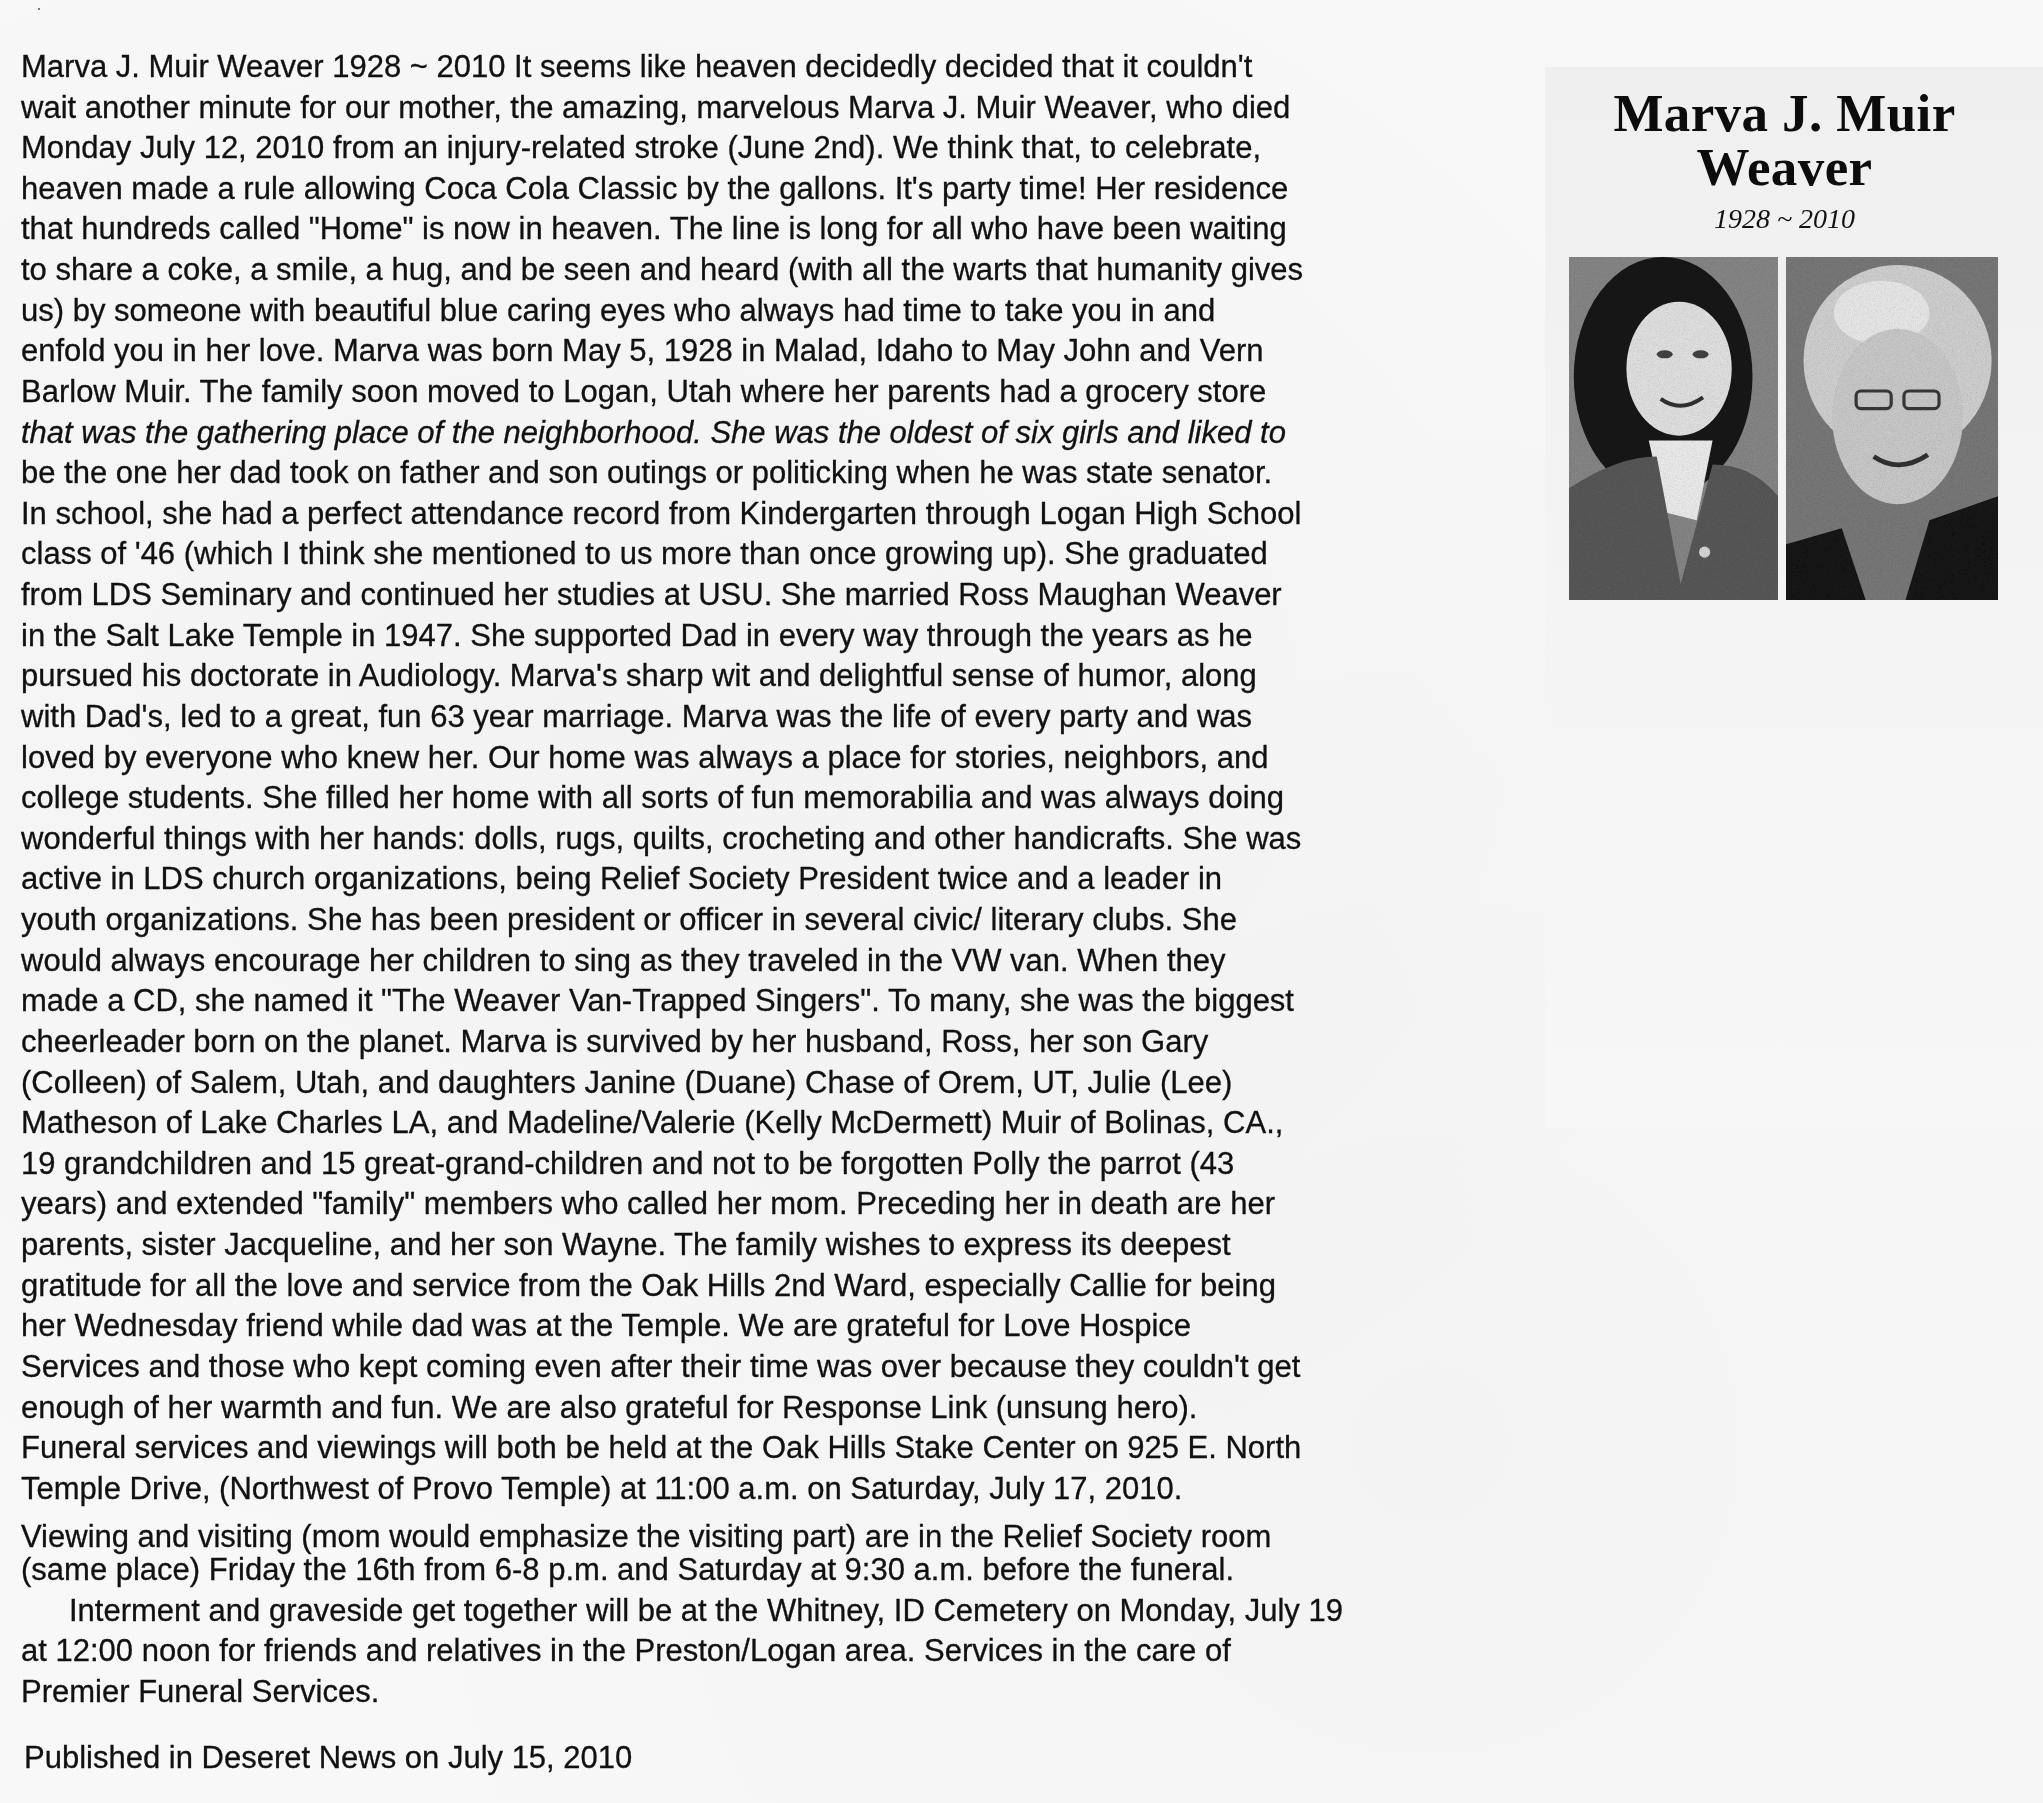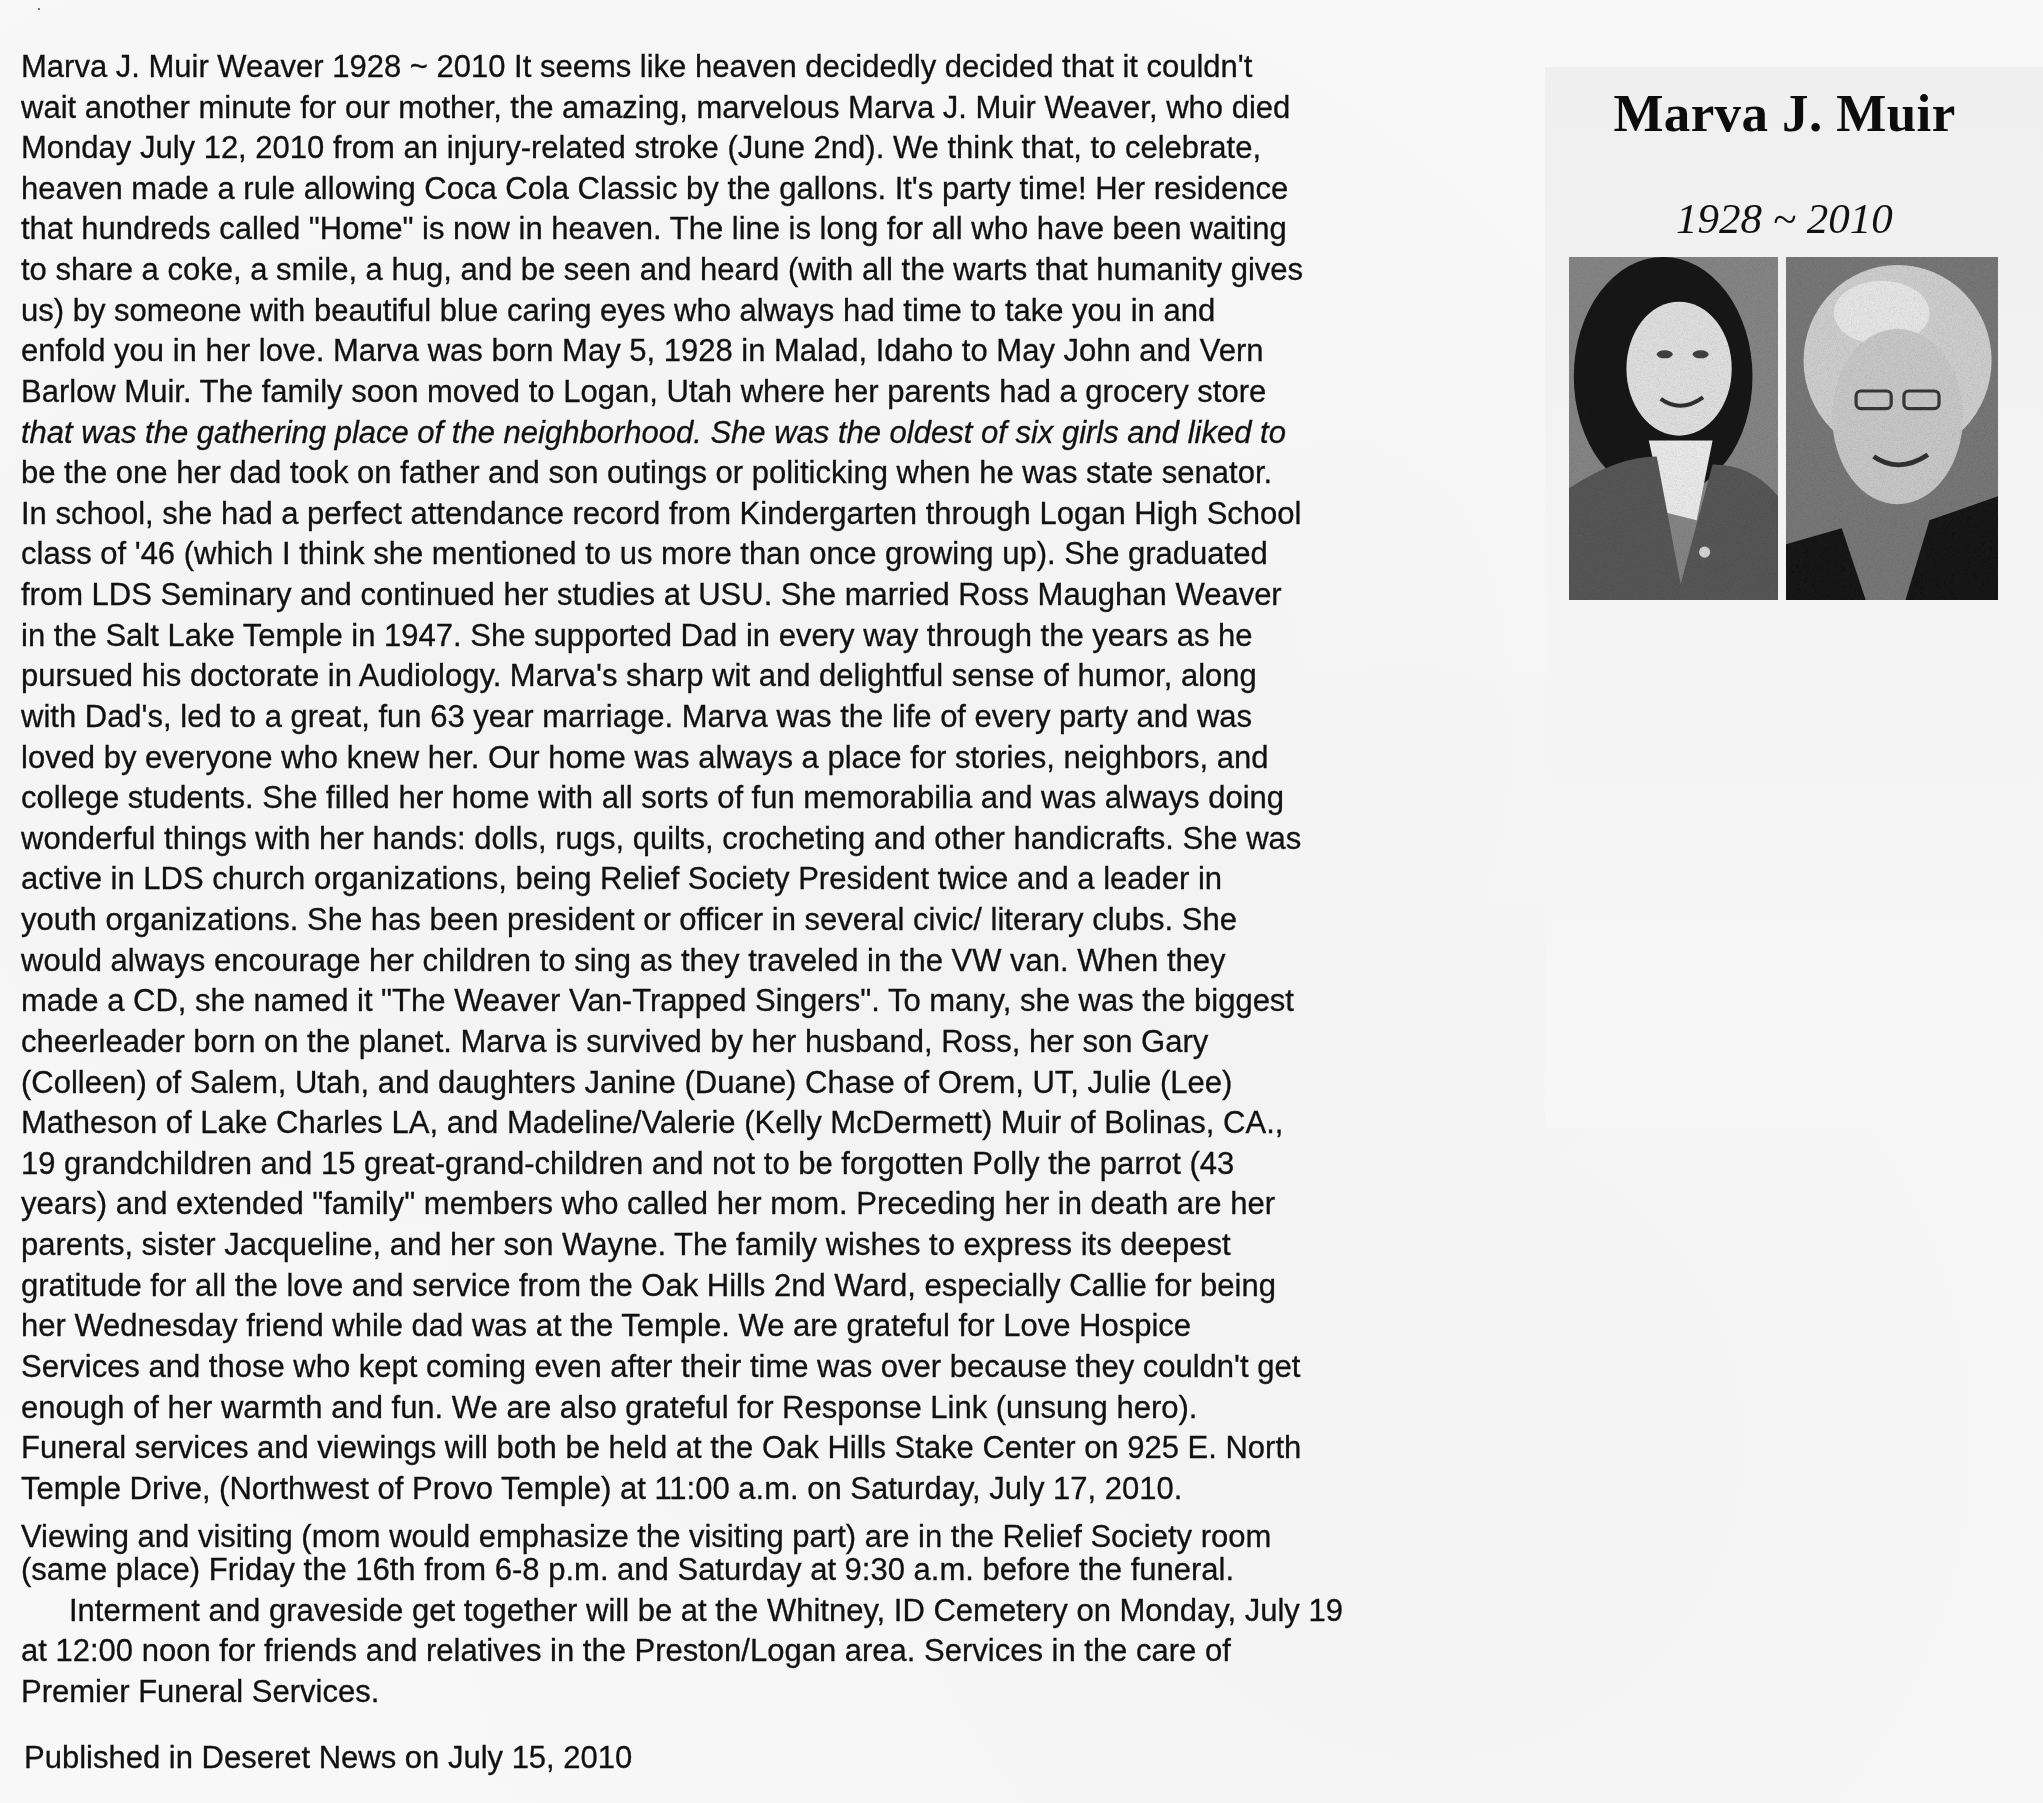--- a/index.html
+++ b/index.html
@@ -83,21 +83,21 @@
   .side-title.l1 { top: 86px; }
   .side-title.l2 { top: 140px; }
   .side-dates {
     position: absolute;
     left: 1545px;
     top: 196px;
     width: 479px;
     text-align: center;
     font-family: "Liberation Serif", serif;
     font-style: italic;
-    font-size: 43px;
+    font-size: 28px;
     line-height: 45px;
     color: #111;
   }
   .photo {
     position: absolute;
     top: 257px;
     height: 343px;
     overflow: hidden;
     background: #6b6b6b;
   }
@@ -152,20 +152,21 @@
       <div class="line" style="top: 1503px;">(same place) Friday the 16th from 6-8 p.m. and Saturday at 9:30 a.m. before the funeral.</div>
       <div class="line" style="top: 1544px; margin-left: 48px;">Interment and graveside get together will be at the Whitney, ID Cemetery on Monday, July 19</div>
       <div class="line" style="top: 1584px;">at 12:00 noon for friends and relatives in the Preston/Logan area. Services in the care of</div>
       <div class="line" style="top: 1625px;">Premier Funeral Services.</div>
     </div>
 
   <div class="published">Published in Deseret News on July 15, 2010</div>
 
   <div class="side-panel"></div>
   <div class="side-title l1">Marva J. Muir</div>
+  <div class="side-title l2">Weaver</div>
   <div class="side-dates">1928 ~ 2010</div>
 
   <div class="photo young">
     <svg viewBox="0 0 262 430" preserveAspectRatio="none">
       <defs>
         <filter id="grain1" x="0" y="0" width="100%" height="100%">
           <feTurbulence type="fractalNoise" baseFrequency="0.9" numOctaves="2" seed="3" result="n"></feTurbulence>
           <feColorMatrix type="saturate" values="0" in="n" result="g"></feColorMatrix>
           <feComponentTransfer in="g" result="g2">
               <feFuncA type="linear" slope="0.55"></feFuncA>

